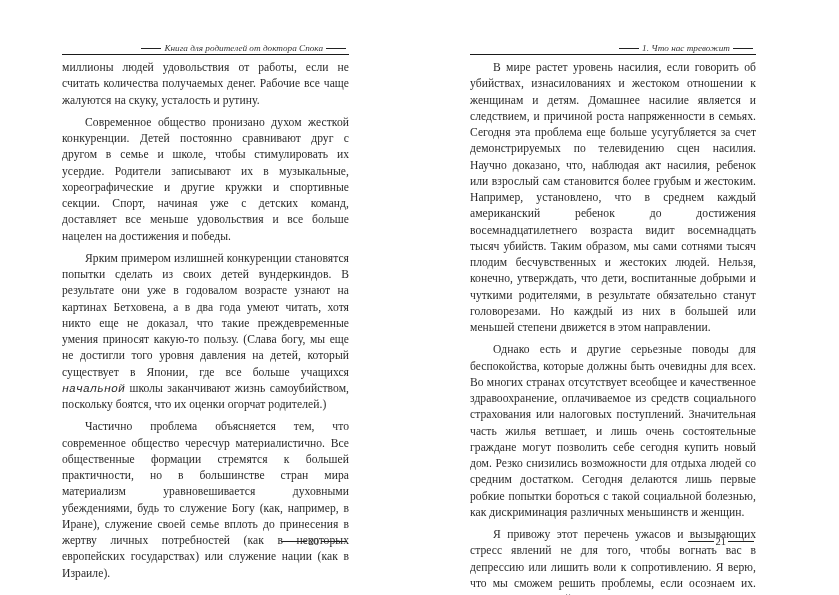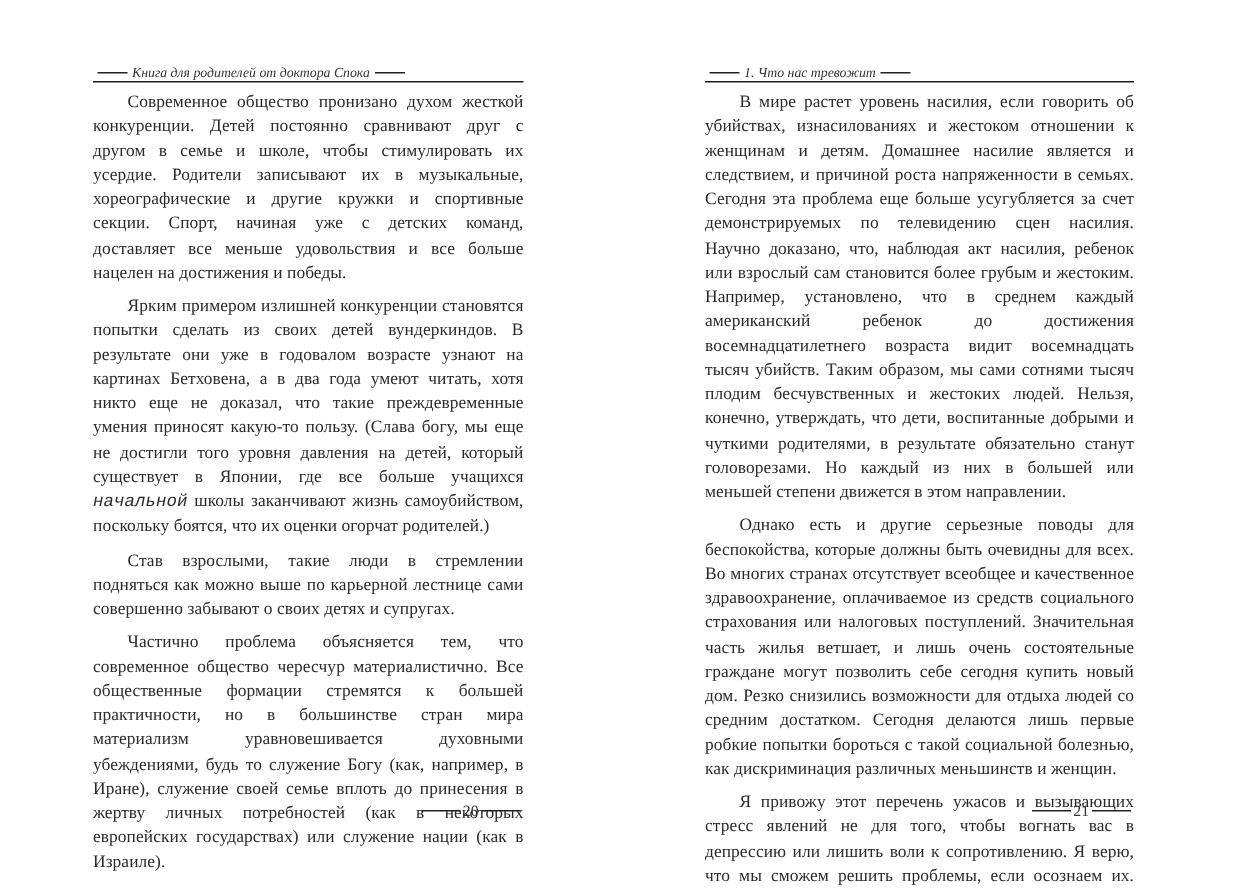--- a/index.html
+++ b/index.html
@@ -11,21 +11,21 @@
   }
   .page {
     position: absolute; top: 0; height: 595px;
   }
   .page.left { left: 62px; width: 287px; }
   .page.right { left: 470px; width: 286px; }
 
   .running-head {
     position: absolute; top: 43px; left: 0; right: 0;
     height: 11px; border-bottom: 1.4px solid #1a1a1a;
-    text-align: left;
+    text-align: right;
     font-style: italic; font-size: 9.2px; line-height: 10px;
     color: #333;
   }
   .running-head .dash {
     display: inline-block; width: 20px; height: 0;
     border-top: 1px solid #222; vertical-align: 2px;
     margin: 0 3px;
   }
   .body-text {
     position: absolute; top: 60px; left: 0; right: 0;
@@ -52,23 +52,23 @@
 </style>
 </head>
 <body>
 
 <div class="page left">
   <div class="running-head">
     <span class="dash"></span><span>Книга для родителей от доктора Спока</span><span class="dash"></span>
   </div>
 
   <div class="body-text">
+    <p class="cont">миллионы людей удовольствия от работы, если не считать количества получаемых денег. Рабочие все чаще жалуются на скуку, усталость и рутину.</p>
     <p class="indent">Современное общество пронизано духом жесткой конкуренции. Детей постоянно сравнивают друг с другом в семье и школе, чтобы стимулировать их усердие. Родители записывают их в музыкальные, хореографические и другие кружки и спортивные секции. Спорт, начиная уже с детских команд, доставляет все меньше удовольствия и все больше нацелен на достижения и победы.</p>
     <p class="indent"><span>Ярким примером излишней конкуренции становятся попытки сделать из своих детей вундеркиндов. В результате они уже в годовалом возрасте узнают на картинах Бетховена, а в два года умеют читать, хотя никто еще не доказал, что такие преждевременные умения приносят какую-то пользу. (Слава богу, мы еще не достигли того уровня давления на детей, который существует в Японии, где все больше учащихся </span><em>начальной</em><span> школы заканчивают жизнь самоубийством, поскольку боятся, что их оценки огорчат родителей.)</span></p>
-    <p class="indent">Став взрослыми, такие люди в стремлении подняться как можно выше по карьерной лестнице сами совершенно забывают о своих детях и супругах.</p>
     <p class="indent">Частично проблема объясняется тем, что современное общество чересчур материалистично. Все общественные формации стремятся к большей практичности, но в большинстве стран мира материализм уравновешивается духовными убеждениями, будь то служение Богу (как, например, в Иране), служение своей семье вплоть до принесения в жертву личных потребностей (как в некоторых европейских государствах) или служение нации (как в Израиле).</p>
   </div>
 
   <div class="folio">
     <span class="dash"></span><span>20</span><span class="dash"></span>
   </div>
 </div>
 
 <div class="page right">
   <div class="running-head">

